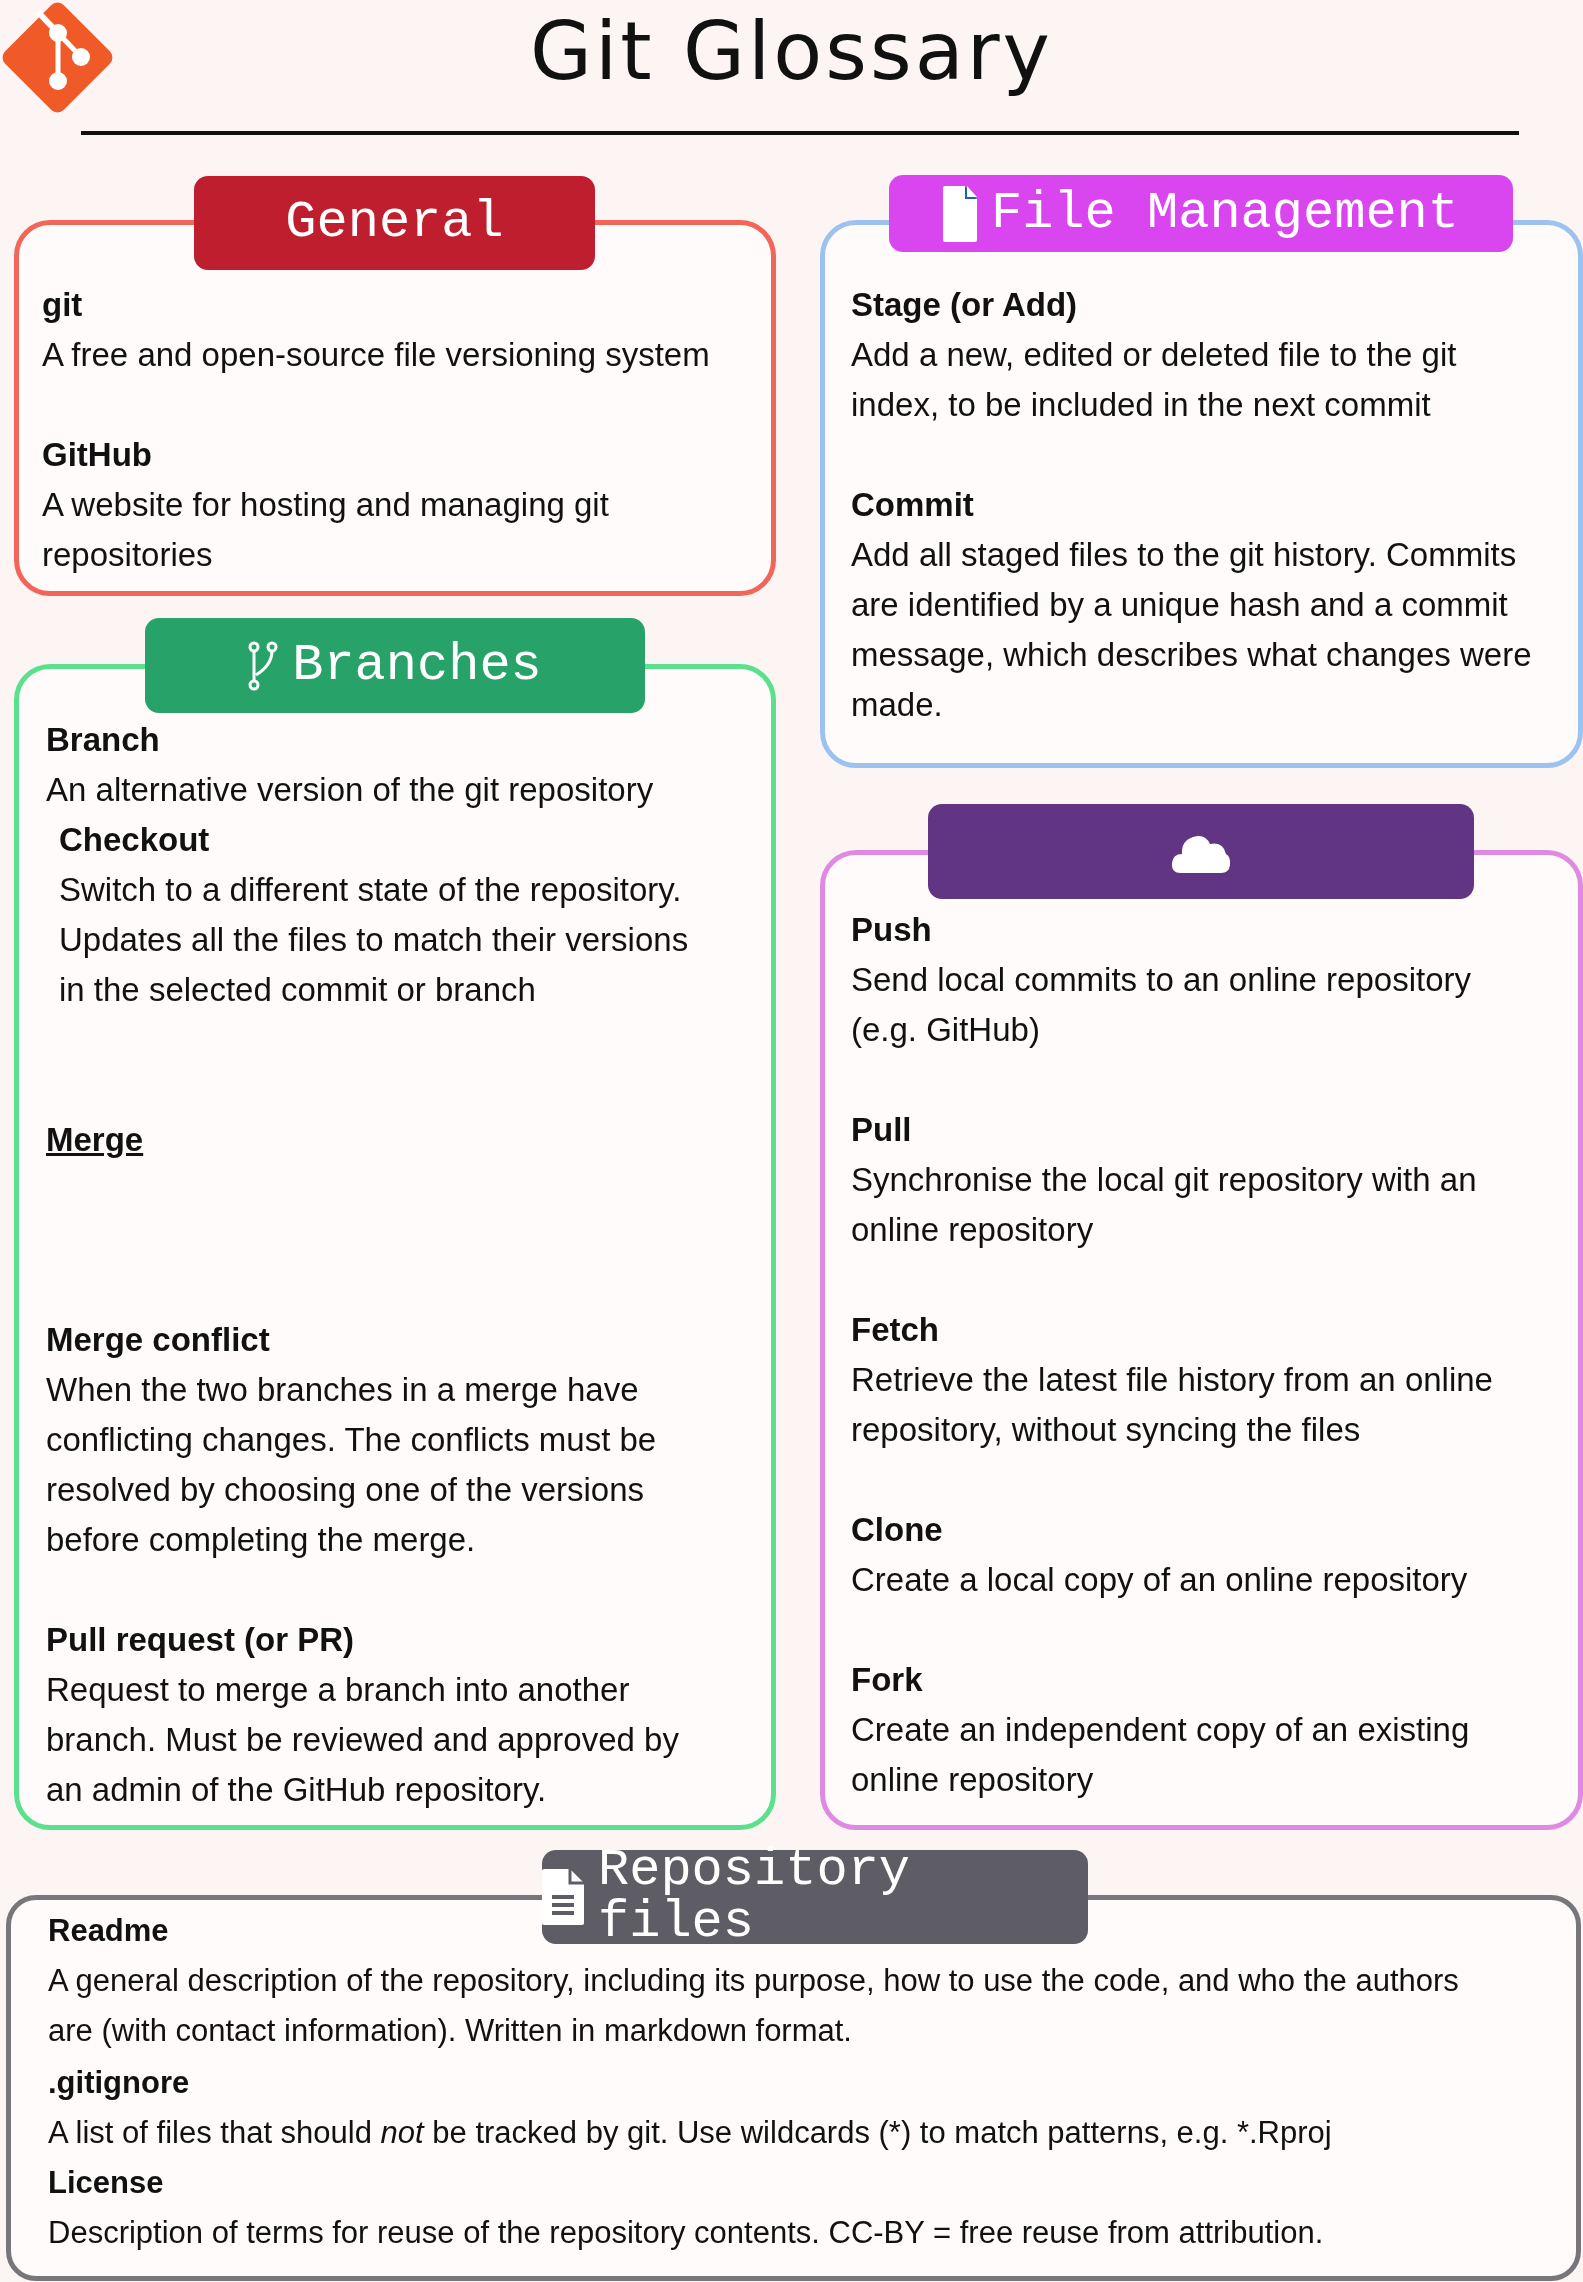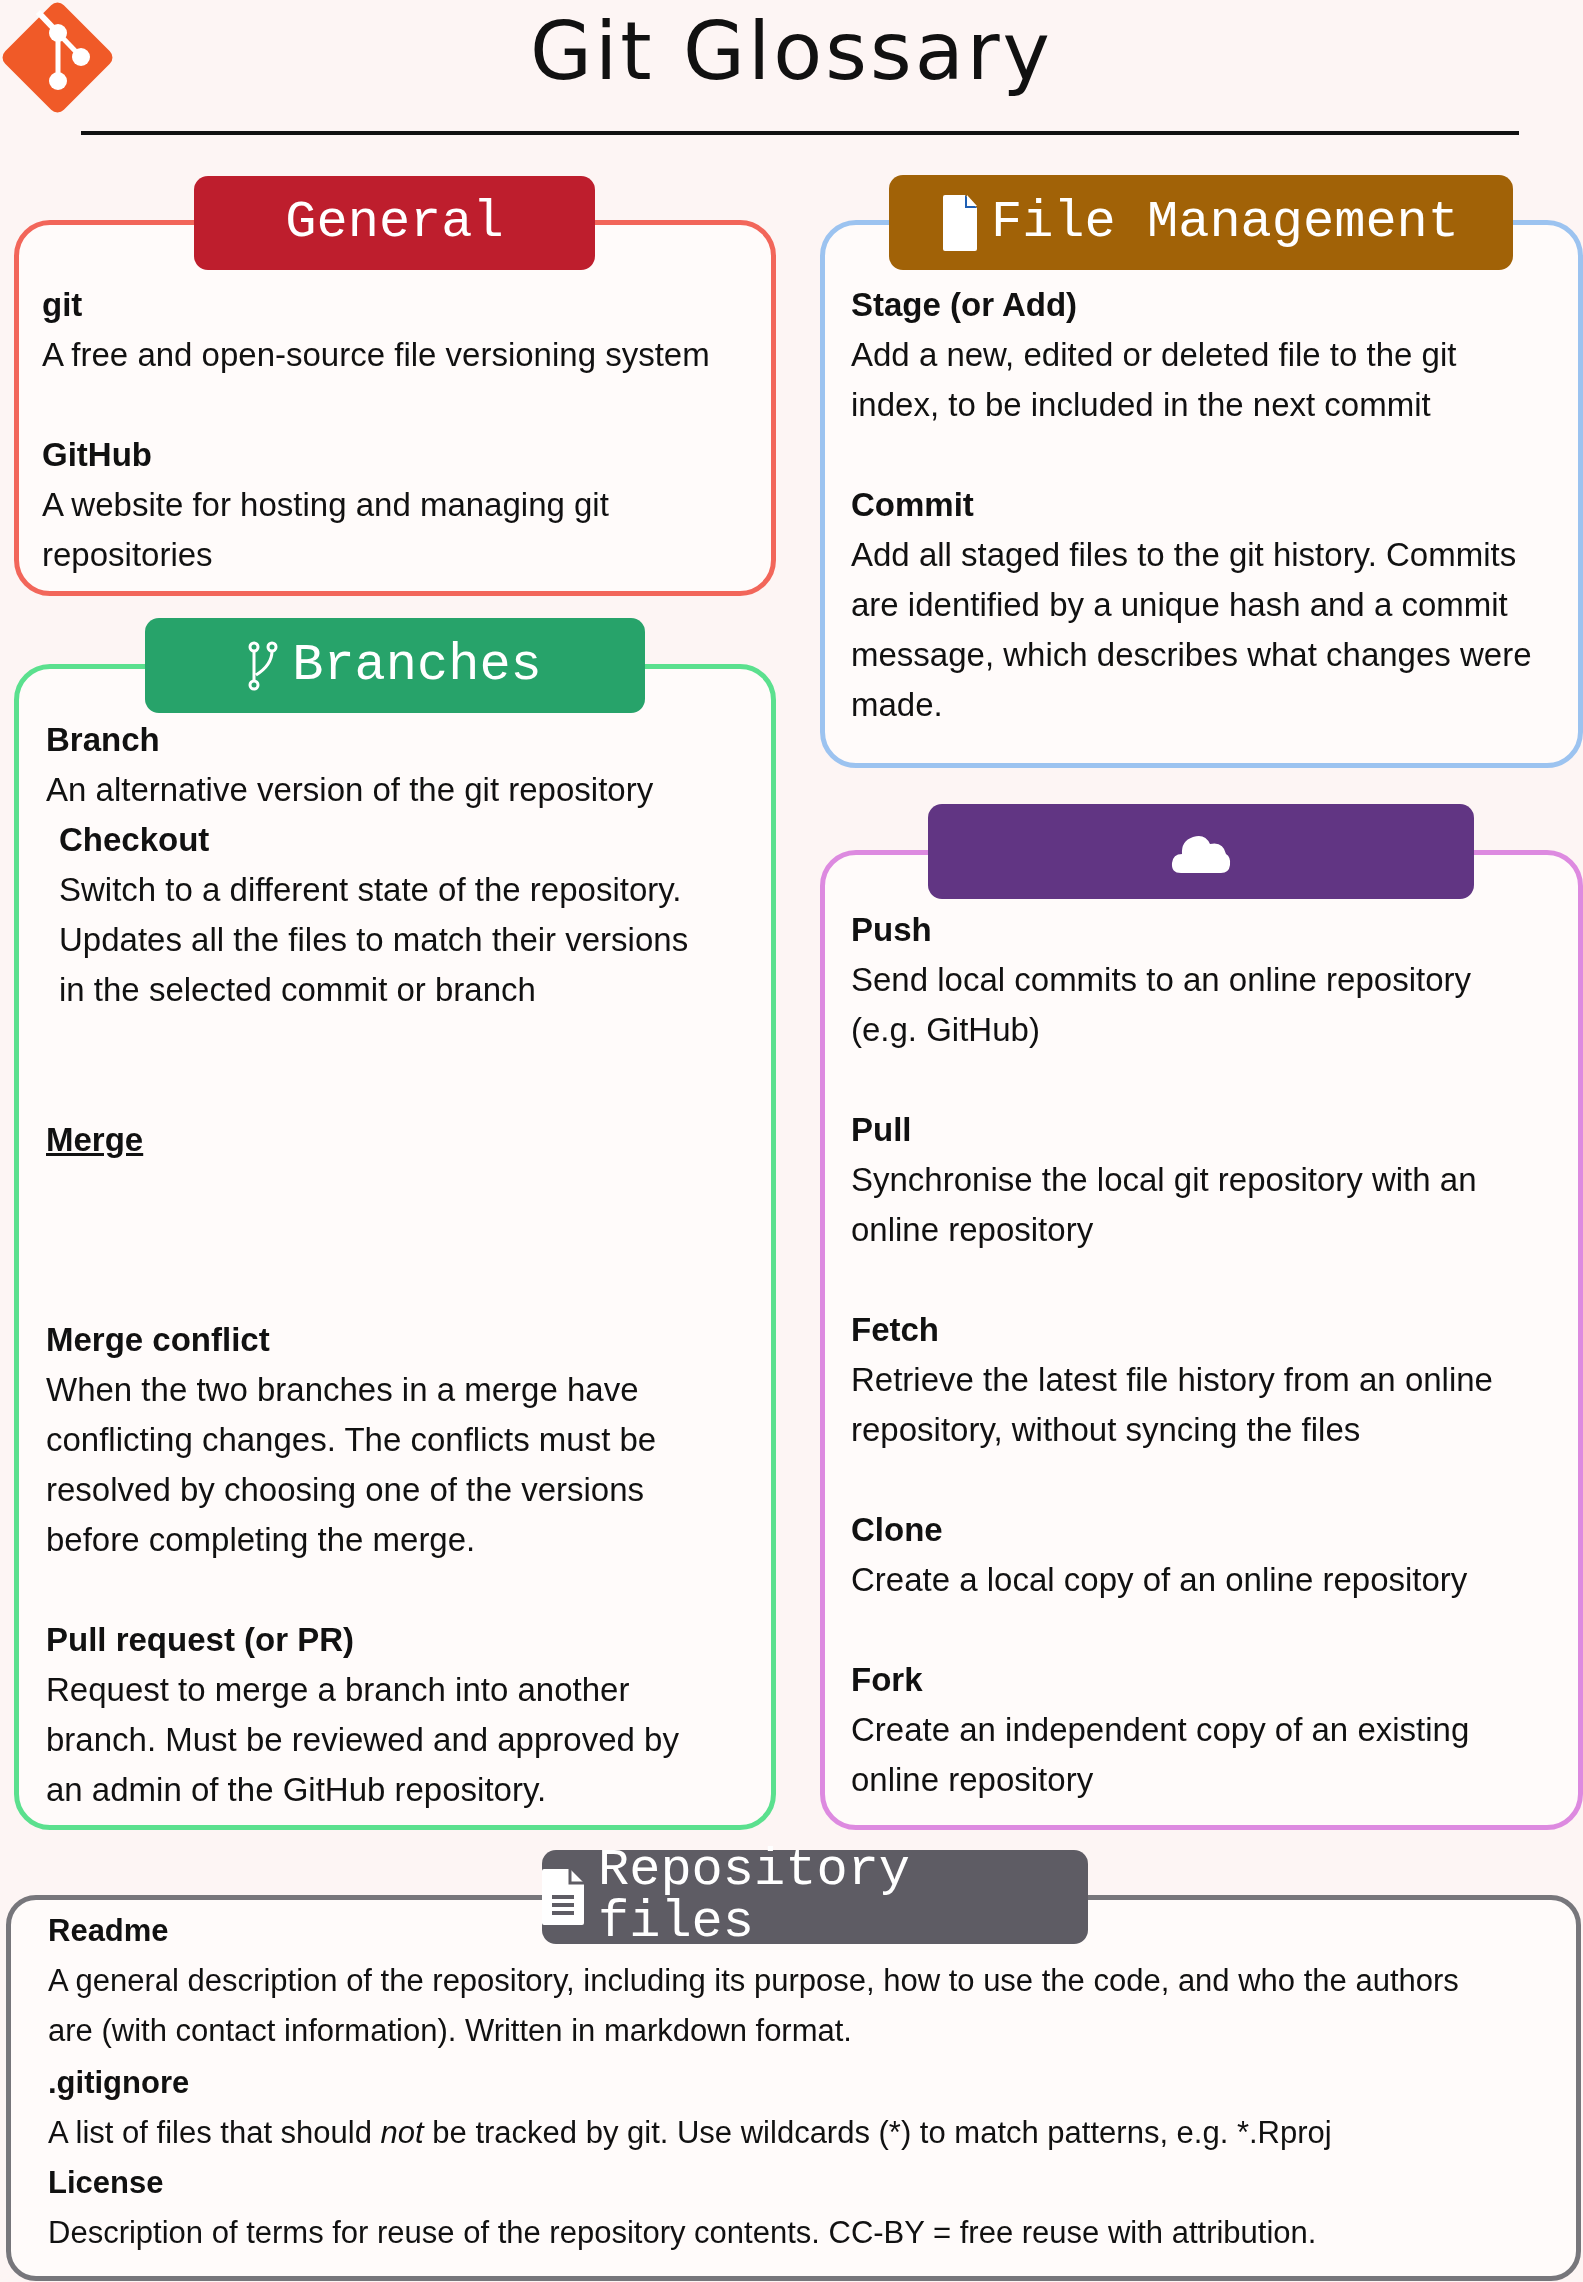--- a/index.html
+++ b/index.html
@@ -60,21 +60,21 @@
   <div class="term">git</div>
   <div class="def">A free and open-source file versioning system</div>
 </div>
 <div class="entry" style="left:42px; top:430px;">
   <div class="term">GitHub</div>
   <div class="def">A website for hosting and managing git
 repositories</div>
 </div>
 
 <div class="box" style="left:820px; top:220px; width:763px; height:548px; border-color:#9cc3f0;"></div>
-<div class="hdr" style="left:889px; top:175px; width:624px; height:95px; background:#a16207;">
+<div class="hdr" style="left:889px; top:175px; width:624px; height:77px; background:#d946ef;">
   <svg width="34" height="56" viewBox="0 0 34 56">
     <path d="M2 0 H22 L34 13 V54 Q34 56 32 56 H2 Q0 56 0 54 V2 Q0 0 2 0 Z" fill="#fff"></path>
     <path d="M22 0 V13 H34" fill="#1f5fb3"></path>
     <path d="M24 0 L34 11 H24 Z" fill="#fff"></path>
   </svg>
   <span>File Management</span>
 </div>
 <div class="entry" style="left:851px; top:280px;">
   <div class="term">Stage (or Add)</div>
   <div class="def">Add a new, edited or deleted file to the git
@@ -171,14 +171,14 @@
   <div class="term">Readme</div>
   <div class="def">A general description of the repository, including its purpose, how to use the code, and who the authors
 are (with contact information). Written in markdown format.</div>
 </div>
 <div class="repo-entry" style="top:2058px;">
   <div class="term">.gitignore</div>
   <div class="def"><span>A list of files that should </span><em>not</em><span> be tracked by git. Use wildcards (*) to match patterns, e.g. *.Rproj</span></div>
 </div>
 <div class="repo-entry" style="top:2158px;">
   <div class="term">License</div>
-  <div class="def">Description of terms for reuse of the repository contents. CC-BY = free reuse with attribution.</div>
+  <div class="def">Description of terms for reuse of the repository contents. CC-BY = free reuse from attribution.</div>
 </div>
 
 </body></html>

